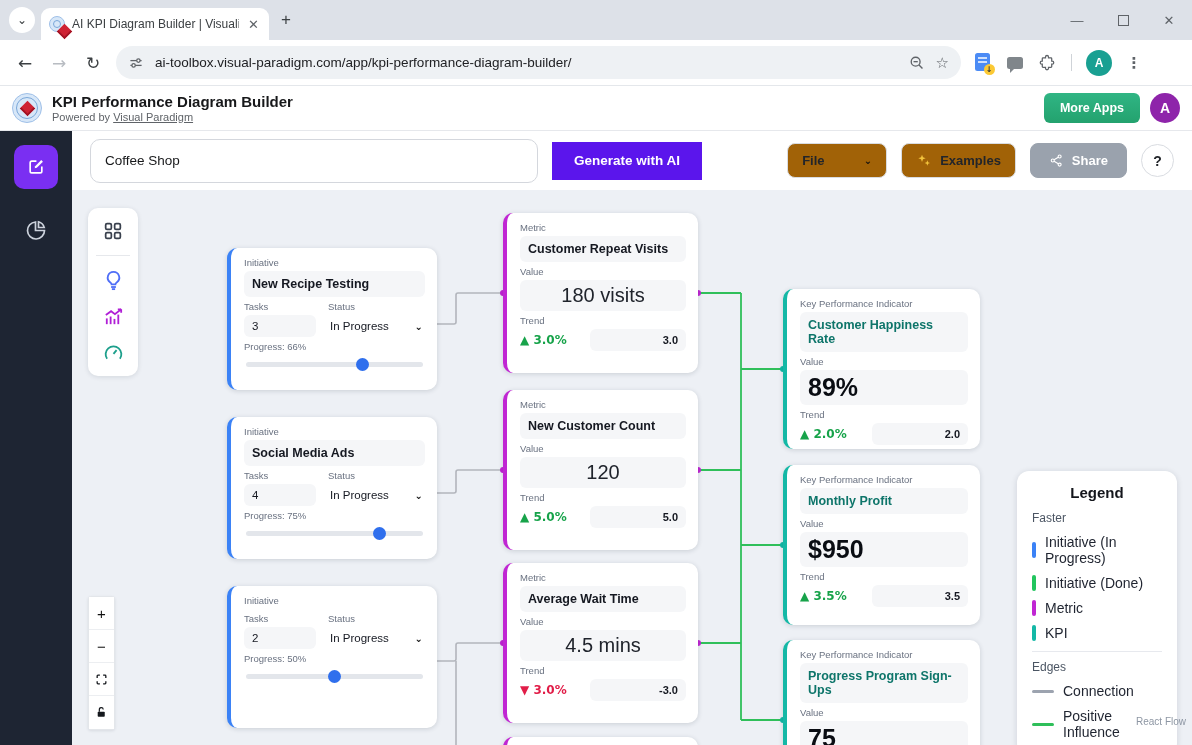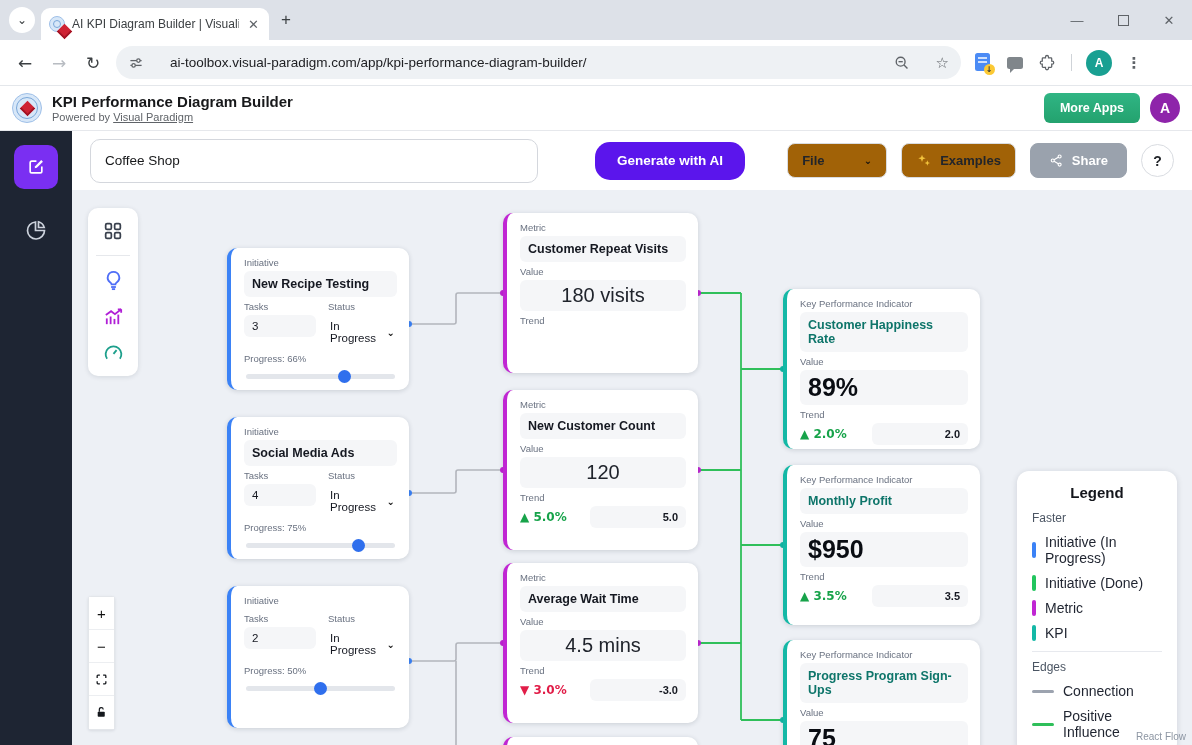--- a/index.html
+++ b/index.html
@@ -13,21 +13,21 @@
   .tab-title { font-size:12px; color:#3c4043; white-space:nowrap; overflow:hidden; flex:1; }
   .tab-close { color:#5f6368; font-size:13px; padding:0 2px; }
   .newtab { font-size:17px; color:#3c4043; margin-left:12px; }
   .wincontrols { position:absolute; right:0; top:0; height:40px; display:flex; align-items:center; gap:0; }
   .winbtn { width:46px; height:40px; display:flex; align-items:center; justify-content:center; color:#5f6368; font-size:13px; }
   .winbtn .sq { width:11px; height:11px; border:1.4px solid #5f6368; }
 
   .addressbar { height:46px; background:#fff; display:flex; align-items:center; padding:0 10px; gap:4px; border-bottom:1px solid #e4e7eb; }
   .nav-ic { width:30px; height:30px; display:flex; align-items:center; justify-content:center; font-size:17px; color:#3c4043; border-radius:50%; }
   .nav-ic.dis { color:#b8bcc2; }
-  .omnibox { flex:1; max-width:845px; height:33px; background:#eef1f4; border-radius:17px; display:flex; align-items:center; padding:0 12px; gap:26px; margin:0 4px; }
+  .omnibox { flex:1; max-width:845px; height:33px; background:#eef1f4; border-radius:17px; display:flex; align-items:center; padding:0 12px; gap:11px; margin:0 4px; }
   .omni-url { flex:1; font-size:13.5px; color:#202124; white-space:nowrap; overflow:hidden; }
   .bar-ic { width:28px; height:28px; display:flex; align-items:center; justify-content:center; color:#5f6368; }
   .docs-ic { position:relative; width:17px; height:20px; }
   .docs-ic .page { position:absolute; left:0; top:0; width:15px; height:18px; background:#4b8bf5; border-radius:2.5px; }
   .docs-ic .page::after { content:""; position:absolute; left:3px; top:4px; width:9px; height:2px; background:#cfe0fc; box-shadow:0 4px 0 #cfe0fc; }
   .docs-ic .badge { position:absolute; right:-3px; bottom:-2px; width:11px; height:11px; border-radius:50%; background:#fbc934; color:#333; font-size:8px; line-height:11px; text-align:center; font-weight:bold; }
   .chat-ic { width:16px; height:12px; background:#80868b; border-radius:2.5px; position:relative; }
   .chat-ic::after { content:""; position:absolute; left:3px; bottom:-4px; border:4px solid transparent; border-top-color:#80868b; border-left-color:#80868b; }
   .sep { width:1px; height:17px; background:#cfd3d8; margin:0 6px; }
   .chrome-avatar { width:26px; height:26px; border-radius:50%; background:#19a092; color:#fff; font-size:12px; font-weight:bold; display:flex; align-items:center; justify-content:center; margin:0 4px; }
@@ -46,36 +46,36 @@
 
   
   .main { display:flex; height:614px; }
   .sidebar { width:72px; background:#1e2533; display:flex; flex-direction:column; align-items:center; padding-top:14px; gap:26px; flex-shrink:0; }
   .side-edit { width:44px; height:44px; border-radius:10px; background:#7a2ff2; display:flex; align-items:center; justify-content:center; }
   .side-pie { width:30px; height:30px; display:flex; align-items:center; justify-content:center; }
   .content { flex:1; display:flex; flex-direction:column; min-width:0; }
 
   .toolbar { height:59px; background:#fff; display:flex; align-items:center; padding:0 18px 0 18px; gap:14px; }
   .prompt { width:448px; height:44px; border:1px solid #d4d7dd; border-radius:10px; padding:0 14px; font-size:13.5px; color:#17181a; background:#fff; font-family:"Liberation Sans",sans-serif; }
-  .gen-btn { height:38px; background:#5b15ec; color:#fff; border:none; border-radius:15px; font-size:13.5px; font-weight:bold; padding:0 22px;margin-left:43px; }
+  .gen-btn { height:38px; background:#5b15ec; color:#fff; border:none; border-radius:0; font-size:13.5px; font-weight:bold; padding:0 22px; }
   .tspacer { flex:1; }
   .tb-btn { height:35px; border:1px solid #d9dce1; background:#a16207; border-radius:8px; display:flex; align-items:center; gap:8px; padding:0 14px; font-size:13px; font-weight:bold; color:#22252a; }
   .file-btn { width:100px; justify-content:space-between; }
   .share-btn { background:#9aa2ad; border-color:#9aa2ad; color:#fff; padding:0 18px; }
   .help-btn { width:33px; height:33px; border:1px solid #d9dce1; border-radius:50%; background:#fff; font-size:14px; color:#22252a; display:flex; align-items:center; justify-content:center; font-weight:bold; }
 
   
   .canvas { position:relative; flex:1; background:#edf0f5; overflow:hidden; }
   .edges { position:absolute; inset:0; }
 
   .palette { position:absolute; left:16px; top:18px; width:50px; background:#fff; border-radius:10px; box-shadow:0 1px 5px rgba(20,30,50,.12); display:flex; flex-direction:column; align-items:center; padding:12px 0; gap:13px; }
   .pal-div { width:34px; height:1px; background:#e6e8ec; }
 
   .node { position:absolute; background:#fff; border-radius:10px; box-shadow:0 1px 5px rgba(20,30,50,.16); padding:9px 12px 10px 13px; }
-  .node.init { border-left:4px solid #3b82f6; width:182px; height:142px; }
+  .node.init { border-left:4px solid #3b82f6; width:210px; height:142px; }
   .node.metric { border-left:4px solid #c026d3; width:195px; height:160px; }
   .node.kpi { border-left:4px solid #14b8a6; width:197px; height:160px; }
   .nlabel { font-size:9.5px; color:#697180; margin:4px 0 3px; }
   .nfield { background:#f5f6f8; border-radius:6px; padding:6px 8px; font-size:12.5px; font-weight:bold; color:#151821; }
   .kpi .nfield.kname { color:#0e756a; }
   .mval { background:#f5f6f8; border-radius:6px; padding:4px 8px; font-size:20px; color:#20242c;text-align:center; }
   .kval { background:#f5f6f8; border-radius:6px; padding:3px 8px; font-size:25px; font-weight:800; color:#0a0d13; }
   .irow { display:flex; gap:12px; }
   .icol1 { width:72px; } .icol2 { flex:1; }
   .tfield { background:#f5f6f8; border-radius:6px; padding:5px 8px; font-size:11.5px; color:#151821; }
@@ -94,21 +94,21 @@
   .leg-head { font-size:12px; color:#4b5563; margin:8px 0 9px; }
   .leg-item { display:flex; align-items:center; gap:9px; margin-bottom:9px; font-size:14px; color:#1f2430; }
   .leg-bar { width:4px; height:16px; border-radius:2px; flex-shrink:0; }
   .leg-line { width:22px; height:3px; border-radius:2px; flex-shrink:0; }
   .leg-div { border-top:1px solid #e7e9ee; margin:10px 0 4px; }
 
   .zoomctrl { position:absolute; left:16px; top:406px; width:27px; background:#fff; border:1px solid #e3e6ea; border-radius:3px; box-shadow:0 1px 3px rgba(20,30,50,.1); display:flex; flex-direction:column; }
   .zbtn { height:33px; border-bottom:1px solid #eceef1; display:flex; align-items:center; justify-content:center; font-size:15px; color:#111; background:#fff; }
   .zbtn:last-child { border-bottom:none; }
 
-  .attribution { position:absolute; right:6px; bottom:3px; font-size:10px; color:#8d96a3; }
+  .attribution { position:absolute; right:6px; bottom:18px; font-size:10px; color:#8d96a3; }
 </style>
 </head>
 <body>
 
 <div class="tabstrip">
   <div class="tab-search g">⌄</div>
   <div class="tab">
     <span class="vp-logo" style="width:16px;height:16px;border-width:1px;"></span>
     <span class="tab-title">AI KPI Diagram Builder | Visualiz</span>
     <span class="tab-close g">✕</span>
@@ -352,20 +352,24 @@
             <div class="thumb" style="left:calc(50% - 7px);"></div>
           </div>
       </div>
 
       <div class="node metric" style="left:431px;top:23px;">
         <div class="nlabel" style="margin-top:0;">Metric</div>
         <div class="nfield">Customer Repeat Visits</div>
         <div class="nlabel">Value</div>
         <div class="mval">180 visits</div>
         <div class="nlabel">Trend</div>
+        <div class="trow">
+            <span class="tpct up">▲ 3.0%</span>
+            <span class="tbox">3.0</span>
+          </div>
       </div>
 
       <div class="node metric" style="left:431px;top:200px;">
         <div class="nlabel" style="margin-top:0;">Metric</div>
         <div class="nfield">New Customer Count</div>
         <div class="nlabel">Value</div>
         <div class="mval">120</div>
         <div class="nlabel">Trend</div>
         <div class="trow">
             <span class="tpct up">▲ 5.0%</span>

